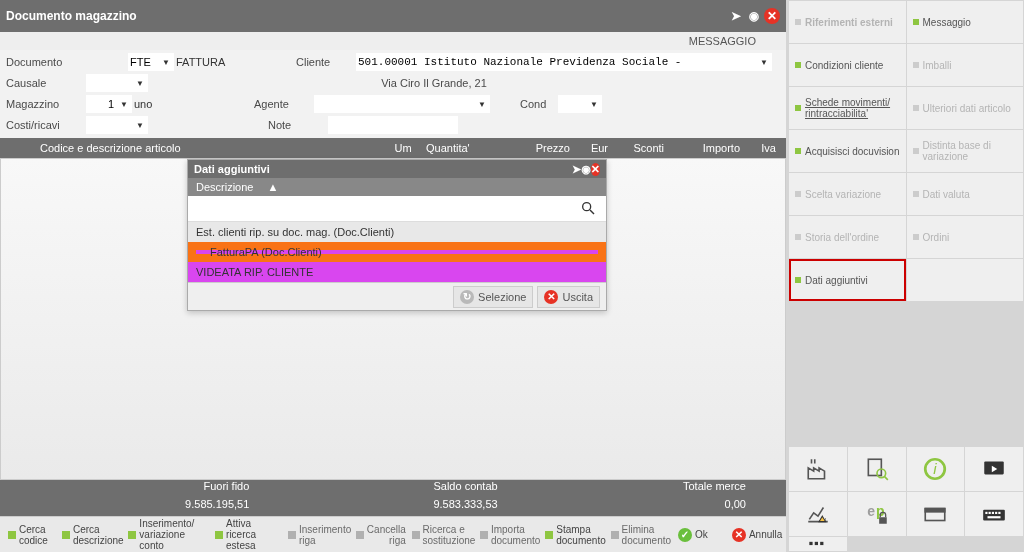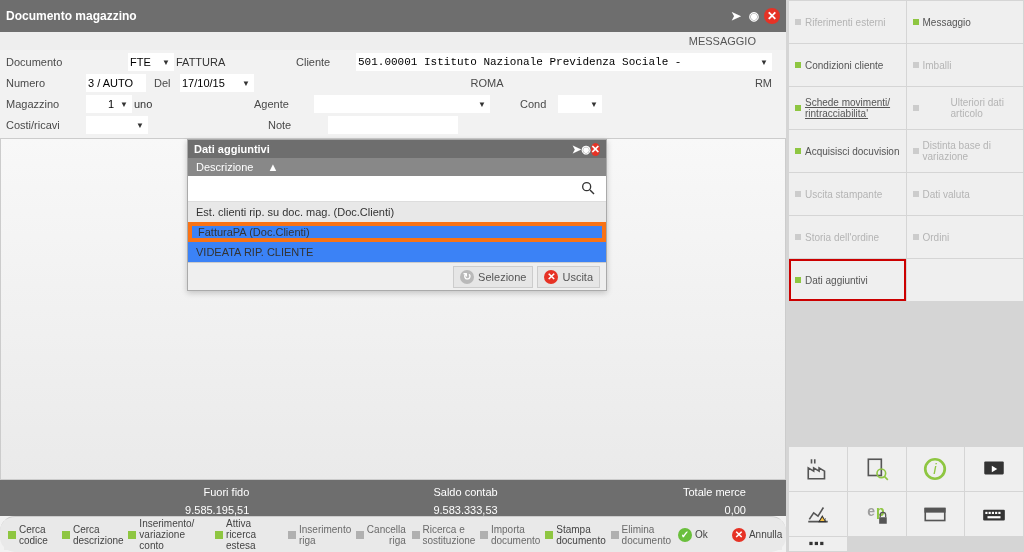--- a/index.html
+++ b/index.html
@@ -23,35 +23,35 @@
 .gridhdr { background:#6e6e6e; color:#fff; height:20px; display:flex; align-items:center; font-size:11px; }
 .gh { padding:0 6px; text-align:center; }
 .gridbody { flex:1; position:relative; background:linear-gradient(180deg,#f8f8f8,#eaeaea); border:1px solid #ccc; }
 
 .dlg { position:absolute; left:186px; top:0; width:420px; background:#f0f0f0; border:1px solid #aaa; box-shadow:0 2px 6px rgba(0,0,0,.2); }
 .dlg .dtb { background:#6e6e6e; color:#fff; height:18px; display:flex; align-items:center; padding:0 6px; font-size:11px; font-weight:bold;}
 .dlg .subhdr { background:#888; color:#fff; height:18px; display:flex; align-items:center; padding:0 8px; font-size:11px;}
 .dlg .subhdr .arrow{margin-left:14px;}
 .dlg .search { height:26px; display:flex; justify-content:flex-end; align-items:center; padding:0 10px; background:#fff; border-bottom:1px solid #ddd;}
 .dlg .search svg{width:16px;height:16px;}
-.dlg .list { background:#3b82f6; }
+.dlg .list { background:#d946ef; }
 .dlg .li { height:20px; display:flex; align-items:center; padding:0 8px; font-size:11px; color:#333; cursor:pointer;}
 .dlg .li.sel { background:#e8e8e8; }
-.dlg .li.hl { border:4px solid #f97316; padding:0 6px; }
+.dlg .li.hl { border:8px solid #f97316; padding:0 14px; }
 .dlg .btns { height:28px; display:flex; justify-content:flex-end; align-items:center; gap:4px; padding:0 6px; background:#efefef; border-top:1px solid #ccc;}
 .dlg .btn { height:22px; display:flex; align-items:center; gap:4px; padding:0 6px; background:#e6e6e6; border:1px solid #ccc; font-size:11px; cursor:pointer; color:#555;}
 .dlg .btn .ci{width:14px;height:14px;display:flex;align-items:center;justify-content:center;border-radius:50%;font-size:10px;font-weight:bold;}
 .dlg .btn .ci.ok{background:#b9b9b9;color:#fff;}
 .dlg .btn .ci.x{background:#e63225;color:#fff;}
 
 .totals { background:#6e6e6e; color:#fff; }
-.totals .trow { display:flex; height:18px; align-items:flex-end; font-size:11px;padding-left:41px;}
+.totals .trow { display:flex; height:18px; align-items:flex-start; font-size:11px;padding-left:41px;}
 .totals .tc { flex:1; text-align:right; padding-right:40px;}
 
-.footer { height:36px; background:#e9e9e9; border-top:1px solid #ccc; display:flex; align-items:center; padding:0 4px; gap:2px;border-radius:15px;}
+.footer { height:36px; background:#e9e9e9; border-top:1px solid #ccc; display:flex; align-items:center; padding:0 4px; gap:2px;}
 .fbtn { height:30px; min-width:52px; background:#e9e9e9; border:none; display:flex; align-items:center; gap:3px; padding:0 4px; font-size:10px; color:#6a6a6a; line-height:1.1; cursor:pointer;}
 .fbtn.on { color:#444; }
 .fbtn .sq{width:8px;height:8px;background:#b0b0b0;flex-shrink:0;}
 .fbtn.on .sq{background:#8ec641;}
 .fbtn .ci{width:14px;height:14px;border-radius:50%;display:flex;align-items:center;justify-content:center;font-size:10px;font-weight:bold;color:#fff;flex-shrink:0;}
 .fbtn .ci.ok{background:#6abf3c;}
 .fbtn .ci.x{background:#e63225;}
 
 .side { width:238px; background:#efefef; display:flex; flex-direction:column; border-left:2px solid #d5d5d5;}
 .side-grid { flex:1; display:grid; grid-template-columns:1fr 1fr; grid-auto-rows:42px; gap:1px; padding:1px; background:#d5d5d5;}
@@ -84,27 +84,25 @@
     <div class="row">
       <span class="lbl">Documento</span>
       <input class="fld" style="width: 30px; margin-left: 42px;" value="FTE">
       <span class="dd ddk"></span>
       <span style="margin-left:2px;width:120px">FATTURA</span>
       <span class="lbl2">Cliente</span>
       <input class="fld" style="width: 400px; font-family: &quot;Courier New&quot;, monospace;" value="501.00001 Istituto Nazionale Previdenza Sociale -">
       <span class="dd ddk"></span>
     </div>
     <div class="row">
-      <span class="lbl">Numero</span>
-      <input class="fld" style="width: 60px;" value="3 / AUTO">
-      <span class="lbl2" style="width:26px;margin-left:8px">Del</span>
-      <input class="fld" style="width: 58px;" value="17/10/15">
-      <span class="dd ddk"></span>
-      <span class="center-col">ROMA</span>
-      <span class="right-col">RM</span>
+      <span class="lbl">Causale</span>
+      <input class="fld" style="width: 46px;">
+      <span class="dd ddk"></span>
+      <span class="center-col">Via Ciro Il Grande, 21</span>
+      <span class="right-col"></span>
     </div>
     <div class="row">
       <span class="lbl">Magazzino</span>
       <input class="fld" style="width: 30px; text-align: right;" value="1">
       <span class="dd ddk"></span>
       <span style="margin-left:2px;width:120px">uno</span>
       <span class="lbl2">Agente</span>
       <input class="fld" style="width: 160px;">
       <span class="dd ddk"></span>
       <span class="lbl2" style="margin-left:30px;width:38px">Cond</span>
@@ -114,20 +112,30 @@
     <div class="row">
       <span class="lbl">Costi/ricavi</span>
       <input class="fld" style="width: 46px;">
       <span class="dd ddk"></span>
       <span style="width:120px"></span>
       <span class="lbl2">Note</span>
       <input class="fld" style="width: 130px;">
     </div>
   </div>
 
+  <div class="gridhdr">
+    <div class="gh" style="width:386px;text-align:left;padding-left:40px">Codice e descrizione articolo</div>
+    <div class="gh" style="width:34px">Um</div>
+    <div class="gh" style="width:90px;text-align:left">Quantita'</div>
+    <div class="gh" style="width:66px;text-align:right">Prezzo</div>
+    <div class="gh" style="width:38px;text-align:right">Eur</div>
+    <div class="gh" style="width:56px;text-align:right">Sconti</div>
+    <div class="gh" style="width:76px;text-align:right">Importo</div>
+    <div class="gh" style="width:36px;text-align:right">Iva</div>
+  </div>
 
   <div class="gridbody">
     <div class="dlg">
       <div class="dtb">
         <span>Dati aggiuntivi</span>
         <span class="sp" style="flex:1"></span>
         <span class="ico">➤</span>
         <span class="ico">◉</span>
         <span class="ico close">✕</span>
       </div>
@@ -235,54 +243,54 @@
           <span class="ci x">✕</span>
           <span>Annulla</span>
         </button>
   </div>
 </div>
 
 <div class="side">
   <div class="side-grid" id="sidegrid">
         <div class="scell">
           <span class="dot"></span>
-          <span style="white-space: pre-line;">Riferimenti esterni</span>
+          <span style="white-space: pre-line; font-weight: bold;">Riferimenti esterni</span>
         </div>
         <div class="scell active">
           <span class="dot"></span>
           <span style="white-space: pre-line;">Messaggio</span>
         </div>
         <div class="scell active">
           <span class="dot"></span>
           <span style="white-space: pre-line;">Condizioni cliente</span>
         </div>
         <div class="scell">
           <span class="dot"></span>
           <span style="white-space: pre-line;">Imballi</span>
         </div>
         <div class="scell active">
           <span class="dot"></span>
           <span style="white-space: pre-line; text-decoration: underline;">Schede movimenti/
 rintracciabilita'</span>
         </div>
         <div class="scell">
           <span class="dot"></span>
-          <span style="white-space: pre-line; margin-left: 28px;">Ulteriori dati articolo</span>
+          <span style="white-space: pre-line;">Ulteriori dati articolo</span>
         </div>
         <div class="scell active">
           <span class="dot"></span>
           <span style="white-space: pre-line;">Acquisisci docuvision</span>
         </div>
         <div class="scell">
           <span class="dot"></span>
           <span style="white-space: pre-line;">Distinta base di variazione</span>
         </div>
         <div class="scell">
           <span class="dot"></span>
-          <span style="white-space: pre-line;">Uscita stampante</span>
+          <span style="white-space: pre-line;">Scelta variazione</span>
         </div>
         <div class="scell">
           <span class="dot"></span>
           <span style="white-space: pre-line;">Dati valuta</span>
         </div>
         <div class="scell">
           <span class="dot"></span>
           <span style="white-space: pre-line;">Storia dell'ordine</span>
         </div>
         <div class="scell">

